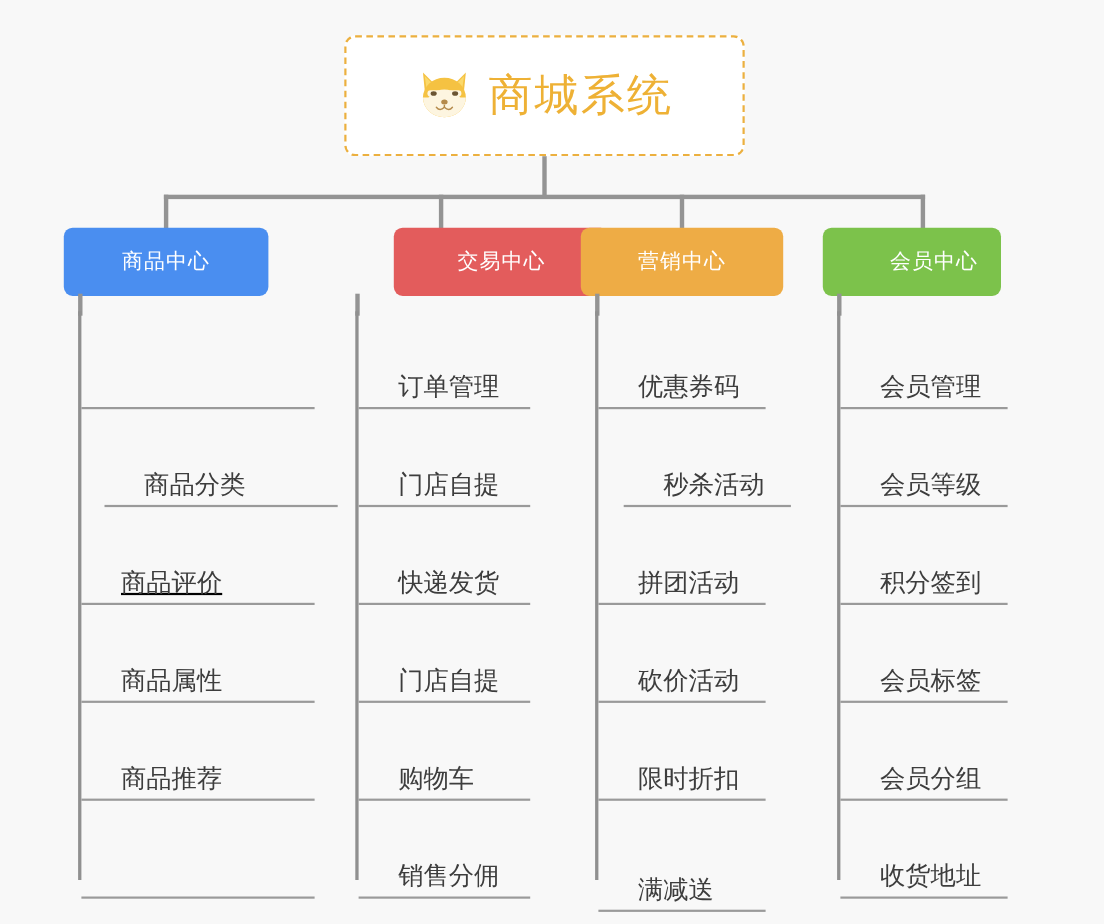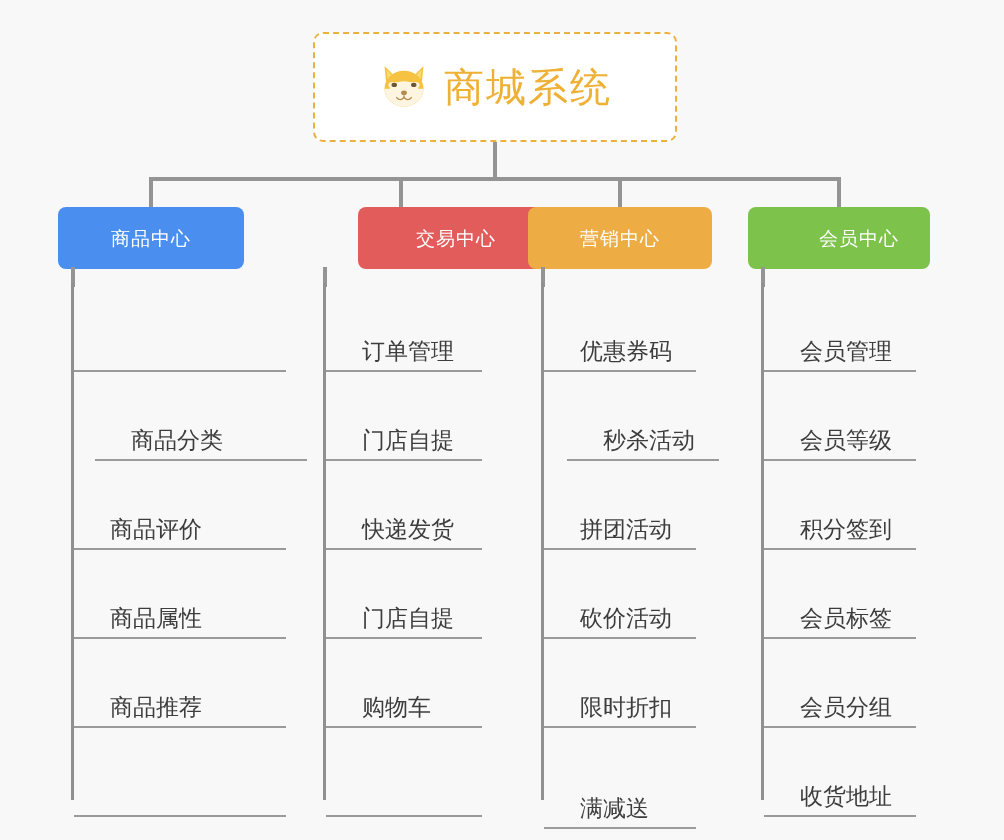--- a/index.html
+++ b/index.html
@@ -174,21 +174,21 @@
       <div class="conn conn-stem" style="left: 71px;"></div>
       <div class="leaf-col" style="left: 71px; top: 283px; width: 216px; height: 517px;">
         <div class="leaf-spine" style="height: 517px;"></div>
         <div class="leaf-item" style="top: 0px; width: 212px;">
           <div class="leaf-underline" style="width: 212px;"></div>
         </div>
         <div class="leaf-item" style="top: 89px; width: 212px; margin-left: 21px;">
           <span class="leaf-text">商品分类</span>
           <div class="leaf-underline" style="width: 212px;"></div>
         </div>
-        <div class="leaf-item" style="top: 178px; width: 212px;">
+        <div class="leaf-item" style="top: 178px; width: 212px; text-decoration: underline;">
           <span class="leaf-text">商品评价</span>
           <div class="leaf-underline" style="width: 212px;"></div>
         </div>
         <div class="leaf-item" style="top: 267px; width: 212px;">
           <span class="leaf-text">商品属性</span>
           <div class="leaf-underline" style="width: 212px;"></div>
         </div>
         <div class="leaf-item" style="top: 356px; width: 212px;">
           <span class="leaf-text">商品推荐</span>
           <div class="leaf-underline" style="width: 212px;"></div>
@@ -218,20 +218,21 @@
         </div>
         <div class="leaf-item" style="top: 267px; width: 156px;">
           <span class="leaf-text">门店自提</span>
           <div class="leaf-underline" style="width: 156px;"></div>
         </div>
         <div class="leaf-item" style="top: 356px; width: 156px; font-family: Liberation Serif, serif;">
           <span class="leaf-text">购物车</span>
           <div class="leaf-underline" style="width: 156px;"></div>
         </div>
         <div class="leaf-item" style="top: 445px; width: 156px;">
+          <span class="leaf-text">销售分佣</span>
           <div class="leaf-underline" style="width: 156px;"></div>
         </div>
       </div>
       <div class="conn conn-drop" style="left: 618px;"></div>
       <div class="cat-box" style="left: 528px; width: 184px; background: rgb(238, 172, 69);">
         <span class="cat-label">营销中心</span>
       </div>
       <div class="conn conn-stem" style="left: 541px;"></div>
       <div class="leaf-col" style="left: 541px; top: 283px; width: 156px; height: 517px;">
         <div class="leaf-spine" style="height: 517px;"></div>
@@ -254,21 +255,21 @@
         <div class="leaf-item" style="top: 356px; width: 152px;">
           <span class="leaf-text">限时折扣</span>
           <div class="leaf-underline" style="width: 152px;"></div>
         </div>
         <div class="leaf-item" style="top: 457px; width: 152px;">
           <span class="leaf-text">满减送</span>
           <div class="leaf-underline" style="width: 152px;"></div>
         </div>
       </div>
       <div class="conn conn-drop" style="left: 837px;"></div>
-      <div class="cat-box" style="left: 748px; width: 182px; background: rgb(124, 194, 75); padding-left: 40px;">
+      <div class="cat-box" style="left: 748px; width: 162px; background: rgb(124, 194, 75); padding-left: 40px;">
         <span class="cat-label">会员中心</span>
       </div>
       <div class="conn conn-stem" style="left: 761px;"></div>
       <div class="leaf-col" style="left: 761px; top: 283px; width: 156px; height: 517px;">
         <div class="leaf-spine" style="height: 517px;"></div>
         <div class="leaf-item" style="top: 0px; width: 152px;">
           <span class="leaf-text">会员管理</span>
           <div class="leaf-underline" style="width: 152px;"></div>
         </div>
         <div class="leaf-item" style="top: 89px; width: 152px;">

